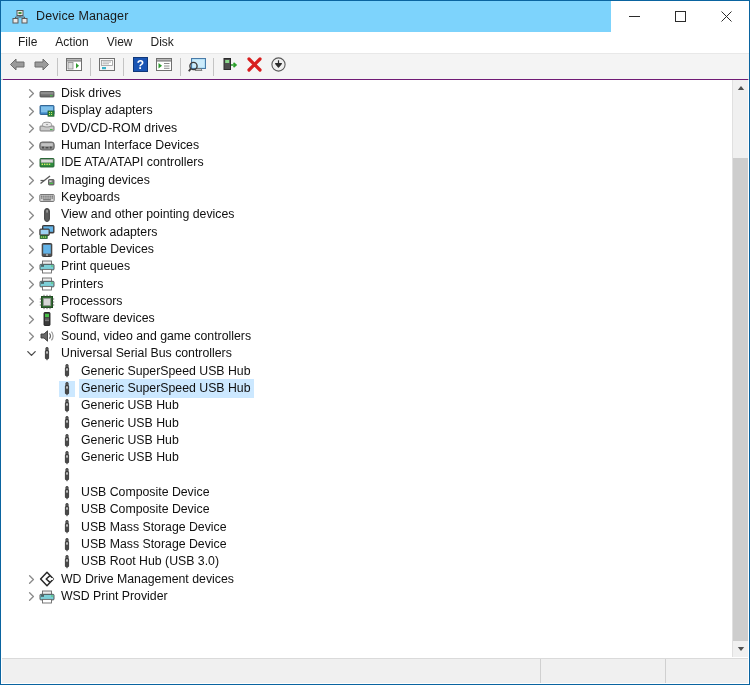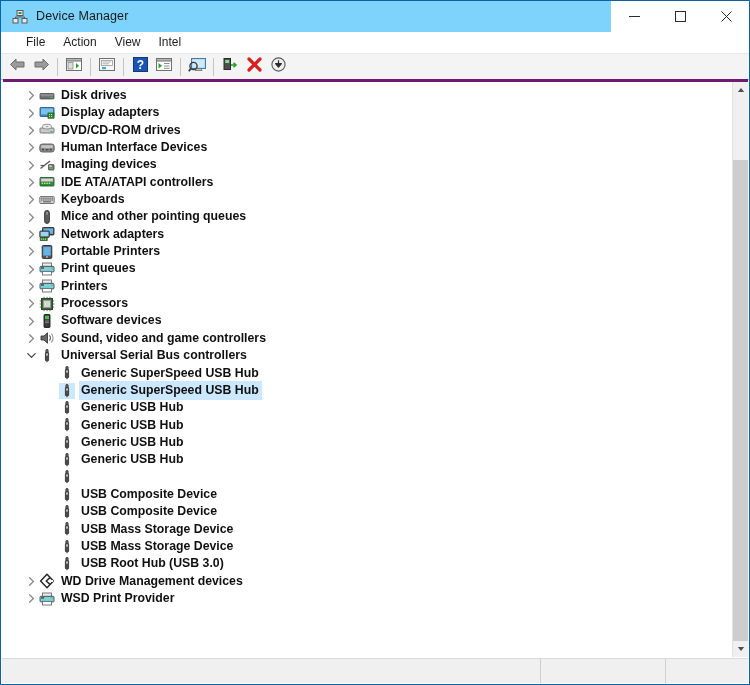--- a/index.html
+++ b/index.html
@@ -55,21 +55,21 @@
     align-items: center;
     justify-content: center;
     background: #ffffff;
   }
 
   
   .menubar {
     height: 21px;
     display: flex;
     align-items: center;
-    padding-left: 16px;
+    padding-left: 8px;
     background: #ffffff;
     border-bottom: 1px solid #e8e8e8;
   }
   .menu-item {
     font-size: 12px;
     color: #1d1d1d;
     padding: 2px 9px 3px 9px;
     line-height: 1;
   }
 
@@ -97,24 +97,23 @@
   }
 
   
   .pane {
     position: absolute;
     left: 2px;
     top: 78px;
     width: 745px;
     height: 578px;
     box-sizing: border-box;
-    border-top: 3px solid #701a75;
+    border-top: 1px solid #701a75;
     background: #ffffff;
     overflow: hidden;
-    font-weight: bold;
   }
   .tree {
     position: absolute;
     left: 0;
     top: 3px;
     right: 16px;
     padding-top: 2px;
   }
   .row {
     position: relative;
@@ -248,21 +247,21 @@
             <line x1="10.5" y1="0.5" x2="0.5" y2="10.5" stroke="#2b2b2b" stroke-width="1"></line>
           </svg>
       </div>
     </div>
   </div>
 
   <div class="menubar">
     <div class="menu-item">File</div>
     <div class="menu-item">Action</div>
     <div class="menu-item">View</div>
-    <div class="menu-item">Intel</div>
+    <div class="menu-item">Disk</div>
   </div>
 
   <div class="toolbar">
     <div class="tb-btn">
       <span>
         <svg width="17" height="15" viewBox="0 0 17 15">
           <path d="M7 2 L1.5 7.5 L7 13 L7 10 L15 10 L15 5 L7 5 Z" fill="#9b9b9b" stroke="#6d6d6d" stroke-width="1" stroke-linejoin="round"></path>
         </svg>
       </span>
     </div>
@@ -426,46 +425,46 @@
           <span class="label">Human Interface Devices</span>
         </div>
         <div class="row">
           <span class="chev">
             <svg width="9" height="9" viewBox="0 0 9 9">
               <path d="M2.6 0.8 L6.4 4.5 L2.6 8.2" fill="none" stroke="#8a8a8a" stroke-width="1.3" stroke-linecap="round" stroke-linejoin="round"></path>
             </svg>
           </span>
           <span class="dev-icon">
             <svg width="16" height="16" viewBox="0 0 16 16">
-              <path d="M1.5 11.5 L11 4" stroke="#5a5a5a" stroke-width="1.4" fill="none"></path>
-              <path d="M1.5 8.5 L5 8.5" stroke="#5a5a5a" stroke-width="1.2"></path>
-              <rect x="9.5" y="7.5" width="5.5" height="5.5" rx="0.7" fill="#7c7c7c" stroke="#4a4a4a" stroke-width="0.8"></rect>
-              <rect x="10.4" y="8.4" width="2.2" height="1.6" fill="#d4d4d4"></rect>
-              <rect x="10.4" y="10.8" width="3.6" height="1.2" fill="#49c149"></rect>
-            </svg>
-          </span>
-          <span class="label">Imaging devices</span>
-        </div>
-        <div class="row">
-          <span class="chev">
-            <svg width="9" height="9" viewBox="0 0 9 9">
-              <path d="M2.6 0.8 L6.4 4.5 L2.6 8.2" fill="none" stroke="#8a8a8a" stroke-width="1.3" stroke-linecap="round" stroke-linejoin="round"></path>
-            </svg>
-          </span>
-          <span class="dev-icon">
-            <svg width="16" height="16" viewBox="0 0 16 16">
               <rect x="1" y="3.5" width="14" height="8.5" rx="0.8" fill="#2f8c3f" stroke="#1e5c2a" stroke-width="0.9"></rect>
               <rect x="2" y="4.4" width="12" height="3.2" fill="#d8d8d8" stroke="#9a9a9a" stroke-width="0.6"></rect>
               <rect x="2.6" y="8.6" width="1.4" height="1.4" fill="#d9e86a"></rect>
               <rect x="5" y="8.6" width="1.4" height="1.4" fill="#d9e86a"></rect>
               <rect x="7.4" y="8.6" width="1.4" height="1.4" fill="#d9e86a"></rect>
               <rect x="9.8" y="8.6" width="1.4" height="1.4" fill="#d9e86a"></rect>
             </svg>
           </span>
           <span class="label">IDE ATA/ATAPI controllers</span>
+        </div>
+        <div class="row">
+          <span class="chev">
+            <svg width="9" height="9" viewBox="0 0 9 9">
+              <path d="M2.6 0.8 L6.4 4.5 L2.6 8.2" fill="none" stroke="#8a8a8a" stroke-width="1.3" stroke-linecap="round" stroke-linejoin="round"></path>
+            </svg>
+          </span>
+          <span class="dev-icon">
+            <svg width="16" height="16" viewBox="0 0 16 16">
+              <path d="M1.5 11.5 L11 4" stroke="#5a5a5a" stroke-width="1.4" fill="none"></path>
+              <path d="M1.5 8.5 L5 8.5" stroke="#5a5a5a" stroke-width="1.2"></path>
+              <rect x="9.5" y="7.5" width="5.5" height="5.5" rx="0.7" fill="#7c7c7c" stroke="#4a4a4a" stroke-width="0.8"></rect>
+              <rect x="10.4" y="8.4" width="2.2" height="1.6" fill="#d4d4d4"></rect>
+              <rect x="10.4" y="10.8" width="3.6" height="1.2" fill="#49c149"></rect>
+            </svg>
+          </span>
+          <span class="label">Imaging devices</span>
         </div>
         <div class="row">
           <span class="chev">
             <svg width="9" height="9" viewBox="0 0 9 9">
               <path d="M2.6 0.8 L6.4 4.5 L2.6 8.2" fill="none" stroke="#8a8a8a" stroke-width="1.3" stroke-linecap="round" stroke-linejoin="round"></path>
             </svg>
           </span>
           <span class="dev-icon">
             <svg width="16" height="16" viewBox="0 0 16 16">
               <rect x="0.8" y="4.5" width="14.4" height="7" rx="1" fill="#d2d2d2" stroke="#6a6a6a" stroke-width="0.9"></rect>
@@ -493,21 +492,21 @@
             <svg width="9" height="9" viewBox="0 0 9 9">
               <path d="M2.6 0.8 L6.4 4.5 L2.6 8.2" fill="none" stroke="#8a8a8a" stroke-width="1.3" stroke-linecap="round" stroke-linejoin="round"></path>
             </svg>
           </span>
           <span class="dev-icon">
             <svg width="16" height="16" viewBox="0 0 16 16">
               <rect x="5.6" y="1.5" width="4.8" height="13" rx="2.4" fill="#5c5c5c" stroke="#333333" stroke-width="0.9"></rect>
               <rect x="7.6" y="3" width="0.9" height="2.6" fill="#cfcfcf"></rect>
             </svg>
           </span>
-          <span class="label">Mice and other pointing queues</span>
+          <span class="label">View and other pointing devices</span>
         </div>
         <div class="row">
           <span class="chev">
             <svg width="9" height="9" viewBox="0 0 9 9">
               <path d="M2.6 0.8 L6.4 4.5 L2.6 8.2" fill="none" stroke="#8a8a8a" stroke-width="1.3" stroke-linecap="round" stroke-linejoin="round"></path>
             </svg>
           </span>
           <span class="dev-icon">
             <svg width="16" height="16" viewBox="0 0 16 16">
               <rect x="3.5" y="1.5" width="11.5" height="7.5" rx="0.8" fill="#4a4a4a" stroke="#2e2e2e" stroke-width="0.9"></rect>
@@ -528,21 +527,21 @@
               <path d="M2.6 0.8 L6.4 4.5 L2.6 8.2" fill="none" stroke="#8a8a8a" stroke-width="1.3" stroke-linecap="round" stroke-linejoin="round"></path>
             </svg>
           </span>
           <span class="dev-icon">
             <svg width="16" height="16" viewBox="0 0 16 16">
               <rect x="3.2" y="1.5" width="9.6" height="13" rx="1.1" fill="#555555" stroke="#2e2e2e" stroke-width="0.9"></rect>
               <rect x="4.2" y="2.8" width="7.6" height="8.8" fill="#63b4e8"></rect>
               <circle cx="8" cy="13" r="0.9" fill="#bdbdbd"></circle>
             </svg>
           </span>
-          <span class="label">Portable Printers</span>
+          <span class="label">Portable Devices</span>
         </div>
         <div class="row">
           <span class="chev">
             <svg width="9" height="9" viewBox="0 0 9 9">
               <path d="M2.6 0.8 L6.4 4.5 L2.6 8.2" fill="none" stroke="#8a8a8a" stroke-width="1.3" stroke-linecap="round" stroke-linejoin="round"></path>
             </svg>
           </span>
           <span class="dev-icon">
             <svg width="16" height="16" viewBox="0 0 16 16">
               <rect x="3.5" y="2" width="9" height="3.5" fill="#ececec" stroke="#6a6a6a" stroke-width="0.9"></rect>

